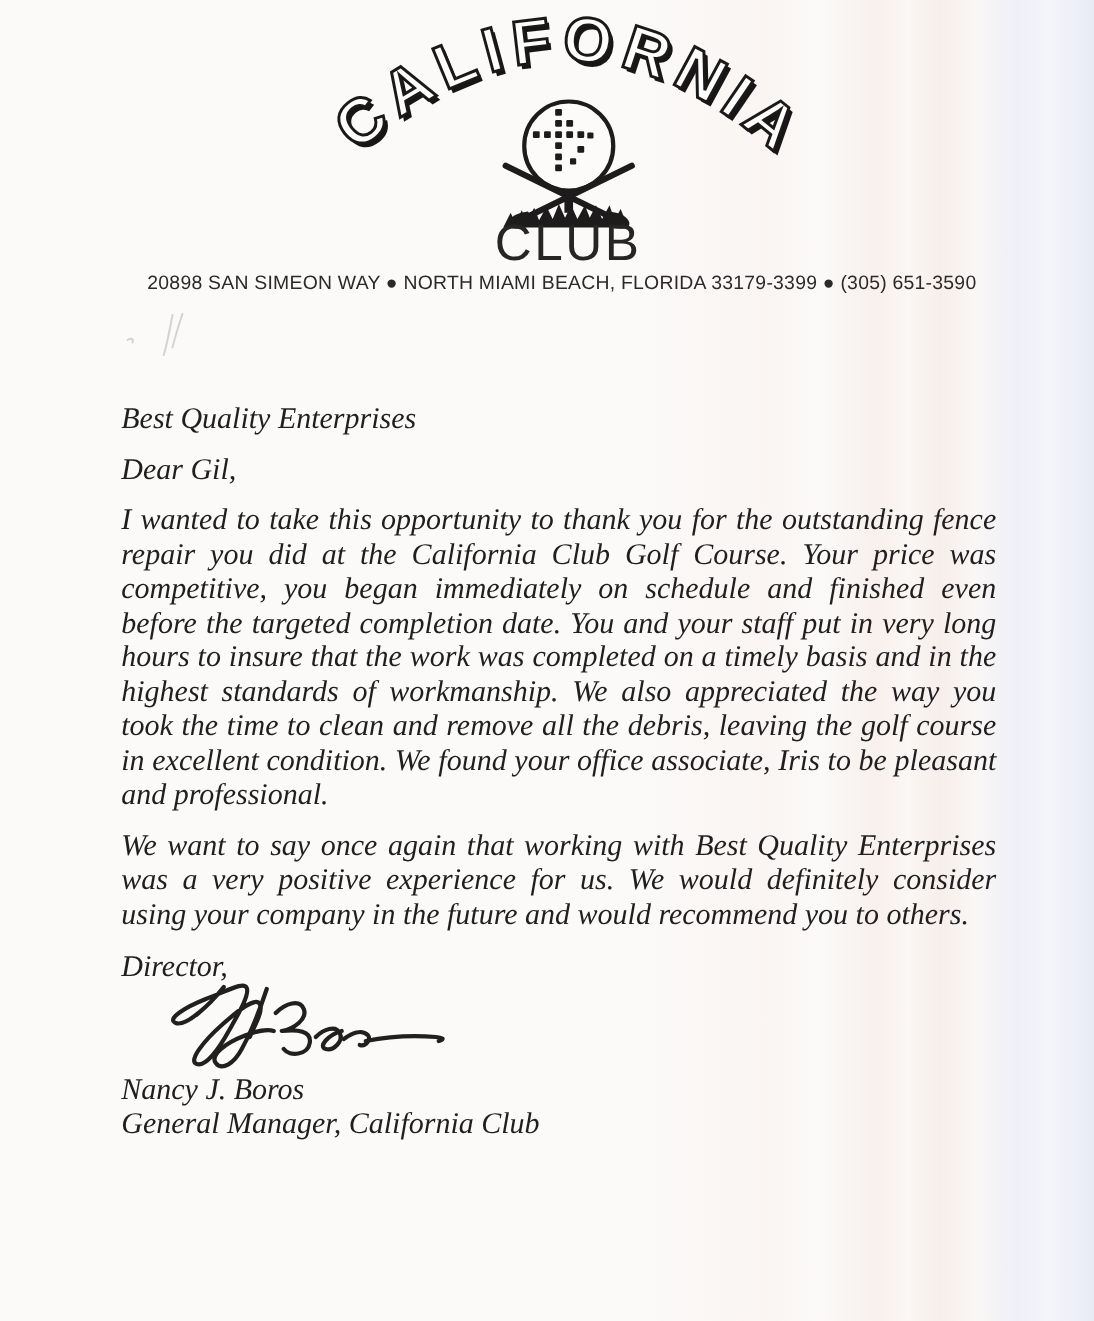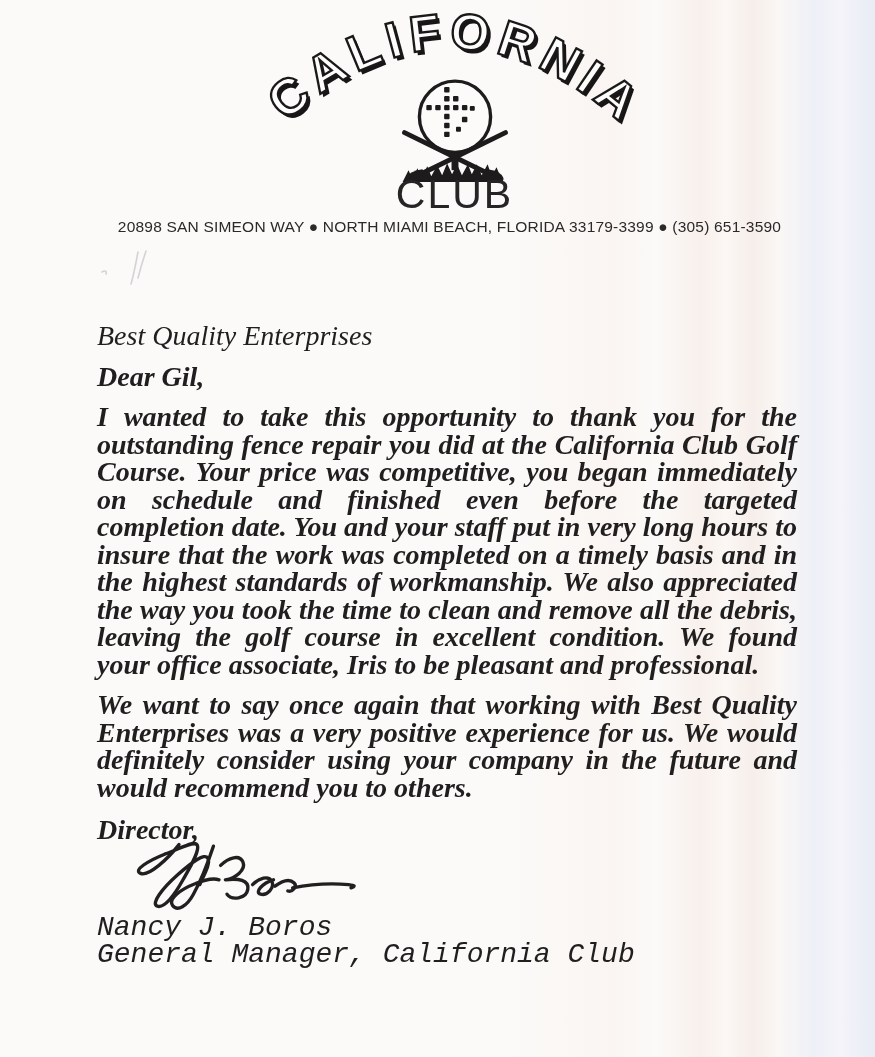--- a/index.html
+++ b/index.html
@@ -26,31 +26,31 @@
     color:#262425; margin-top:-14px; transform:translateX(17px);
   }
   .addr-line{
     font-family:"Liberation Sans", sans-serif;
     font-size:15.5px; letter-spacing:0.2px;
     color:#2b292a; margin-top:3px; transform:translateX(12px);
   }
   .pencil-mark{ position:absolute; left:96px; top:246px; opacity:.55; }
   .letter-body{
     position:absolute; left:97px; top:322px; width:700px;
-    font-style:italic; font-size:28px; line-height:27.5px; color:#201e1f;
+    font-style:italic; font-size:24px; line-height:27.5px; color:#201e1f;
   }
   .recipient div{ white-space:pre; }
   .salutation{ margin:13px 0 0; }
   .para{ margin:13px 0 0; text-align:justify; }
   .para.last, .closing{ text-align:left; }
   .closing{ margin:15px 0 0; }
   .thanks{ margin:15px 0 0; }
   .signature-svg{ display:block; margin:-6px 0 0 26px; }
-  .sig-block{ margin-top:2px;font-family:Liberation Mono, monospace; }
-  p{ padding:0;font-weight:bold; }
+  .sig-block{ margin-top:2px; }
+  p{ padding:0; }
 </style>
 </head>
 <body>
 
 <div class="page">
 
   <header class="letterhead">
     <svg class="logo-svg" width="446" height="180" viewBox="0 0 450 182">
       <defs>
         <path id="arcPath" d="M 16 152 Q 225 -72 434 157" fill="none"></path>

